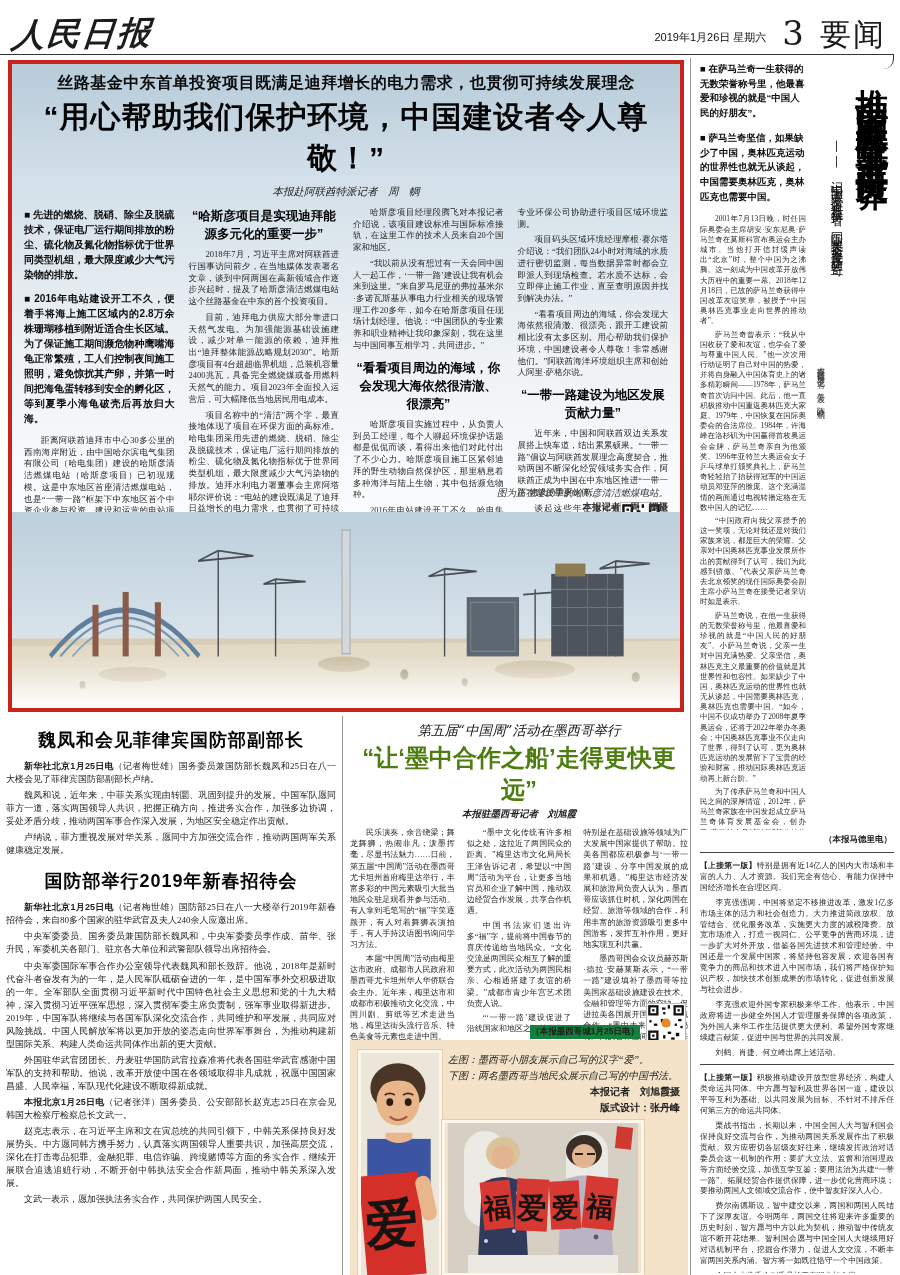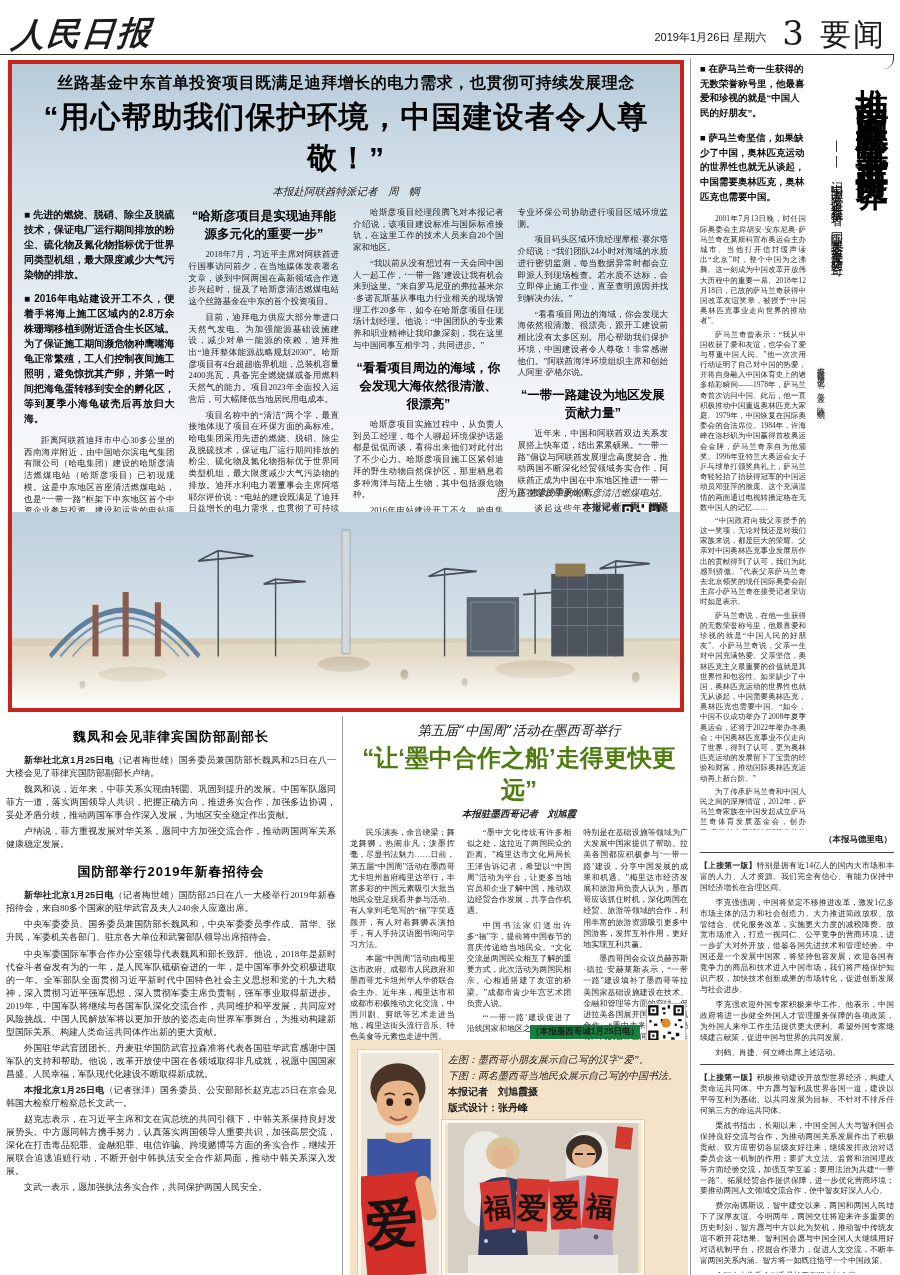--- a/index.html
+++ b/index.html
@@ -57,21 +57,21 @@
   .sb-vhead{font-size:33px;font-family:"Liberation Sans",sans-serif;font-weight:bold;
             letter-spacing:7px;color:#000;margin-top:2px;}
   .sb-dateline{text-align:right;font-weight:bold;font-size:8.5px;font-family:"Liberation Sans",sans-serif;margin:4px 2px 6px;}
   .sb-hr{border:none;border-top:1.3px solid #444;margin:6px 0 8px;}
   .cont p{margin:0 0 4px;font-size:7.8px;line-height:1.4;text-align:justify;text-indent:2em;color:#262626;}
   .cont p.first{text-indent:0;}
   .cont b{font-family:"Liberation Sans",sans-serif;}
   
   .bl{position:absolute;left:6px;top:716px;width:330px;height:555px;overflow:hidden;}
   .bl h2{margin:12px 0 8px;text-align:center;font-family:"Liberation Sans",sans-serif;
-         font-weight:bold;font-size:13px;letter-spacing:1px;color:#060606;}
+         font-weight:bold;font-size:18px;letter-spacing:1px;color:#060606;}
   .bl p{margin:0 0 3px;font-size:9px;line-height:1.45;text-align:justify;text-indent:2em;color:#242424;}
   .bl p.lead{text-indent:2em;}
   .bl b{font-family:"Liberation Sans",sans-serif;}
   
   .mx{position:absolute;left:350px;top:716px;width:338px;height:559px;overflow:hidden;}
   .mx-kicker{margin:6px 0 2px;text-align:center;font-size:13.5px;font-style:italic;
              font-family:"DejaVu Serif",serif;color:#111;}
   .mx-headline{margin:2px 0 2px;text-align:center;font-family:"Liberation Sans",sans-serif;
                font-weight:bold;font-size:24px;color:#4d7c0f;}
   .mx-byline{margin:2px 0 6px;text-align:center;font-size:9.5px;font-style:italic;color:#222;font-weight:bold;}
@@ -79,21 +79,21 @@
   .mx-body p{margin:0 0 3px;font-size:8px;line-height:1.4;text-align:justify;text-indent:2em;color:#262626;}
   .mx-dateline{position:absolute;bottom:6px;right:48px;font-weight:bold;font-size:8.5px;
                font-family:"Liberation Sans",sans-serif;background:#15803d;padding:1px;}
   .qr-mx{position:absolute;right:2px;bottom:2px;}
   
   .panel{position:absolute;left:0;right:0;top:324px;height:235px;background:#f4e3c9;}
   .panel-boy{position:absolute;left:8px;top:10px;width:78px;height:225px;border:3px solid #fdf6ea;
              box-shadow:0 0 0 1px #e0cdab;overflow:hidden;}
   .panel-cap{position:absolute;left:98px;top:12px;width:232px;font-size:10px;line-height:1.6;
              font-style:italic;color:#222;}
-  .panel-cap .credit{font-style:italic;}
+  .panel-cap .credit{text-align:right;font-style:italic;}
   .panel-cap b{font-style:normal;}
   .panel-women{position:absolute;left:92px;top:80px;width:196px;height:150px;border:3px solid #fdf6ea;
                box-shadow:0 0 0 1px #e0cdab;overflow:hidden;}
   .panel-boy svg,.panel-women svg{display:block;width:100%;height:100%;}
 </style>
 </head>
 <body>
 
 <div class="hdr">
   <div class="masthead">人民日报</div>

